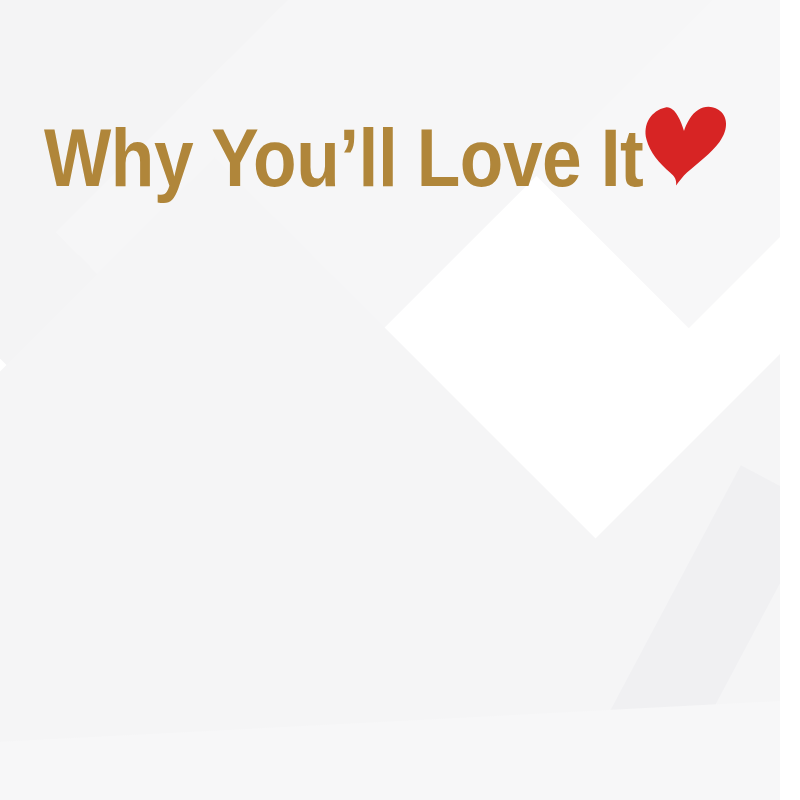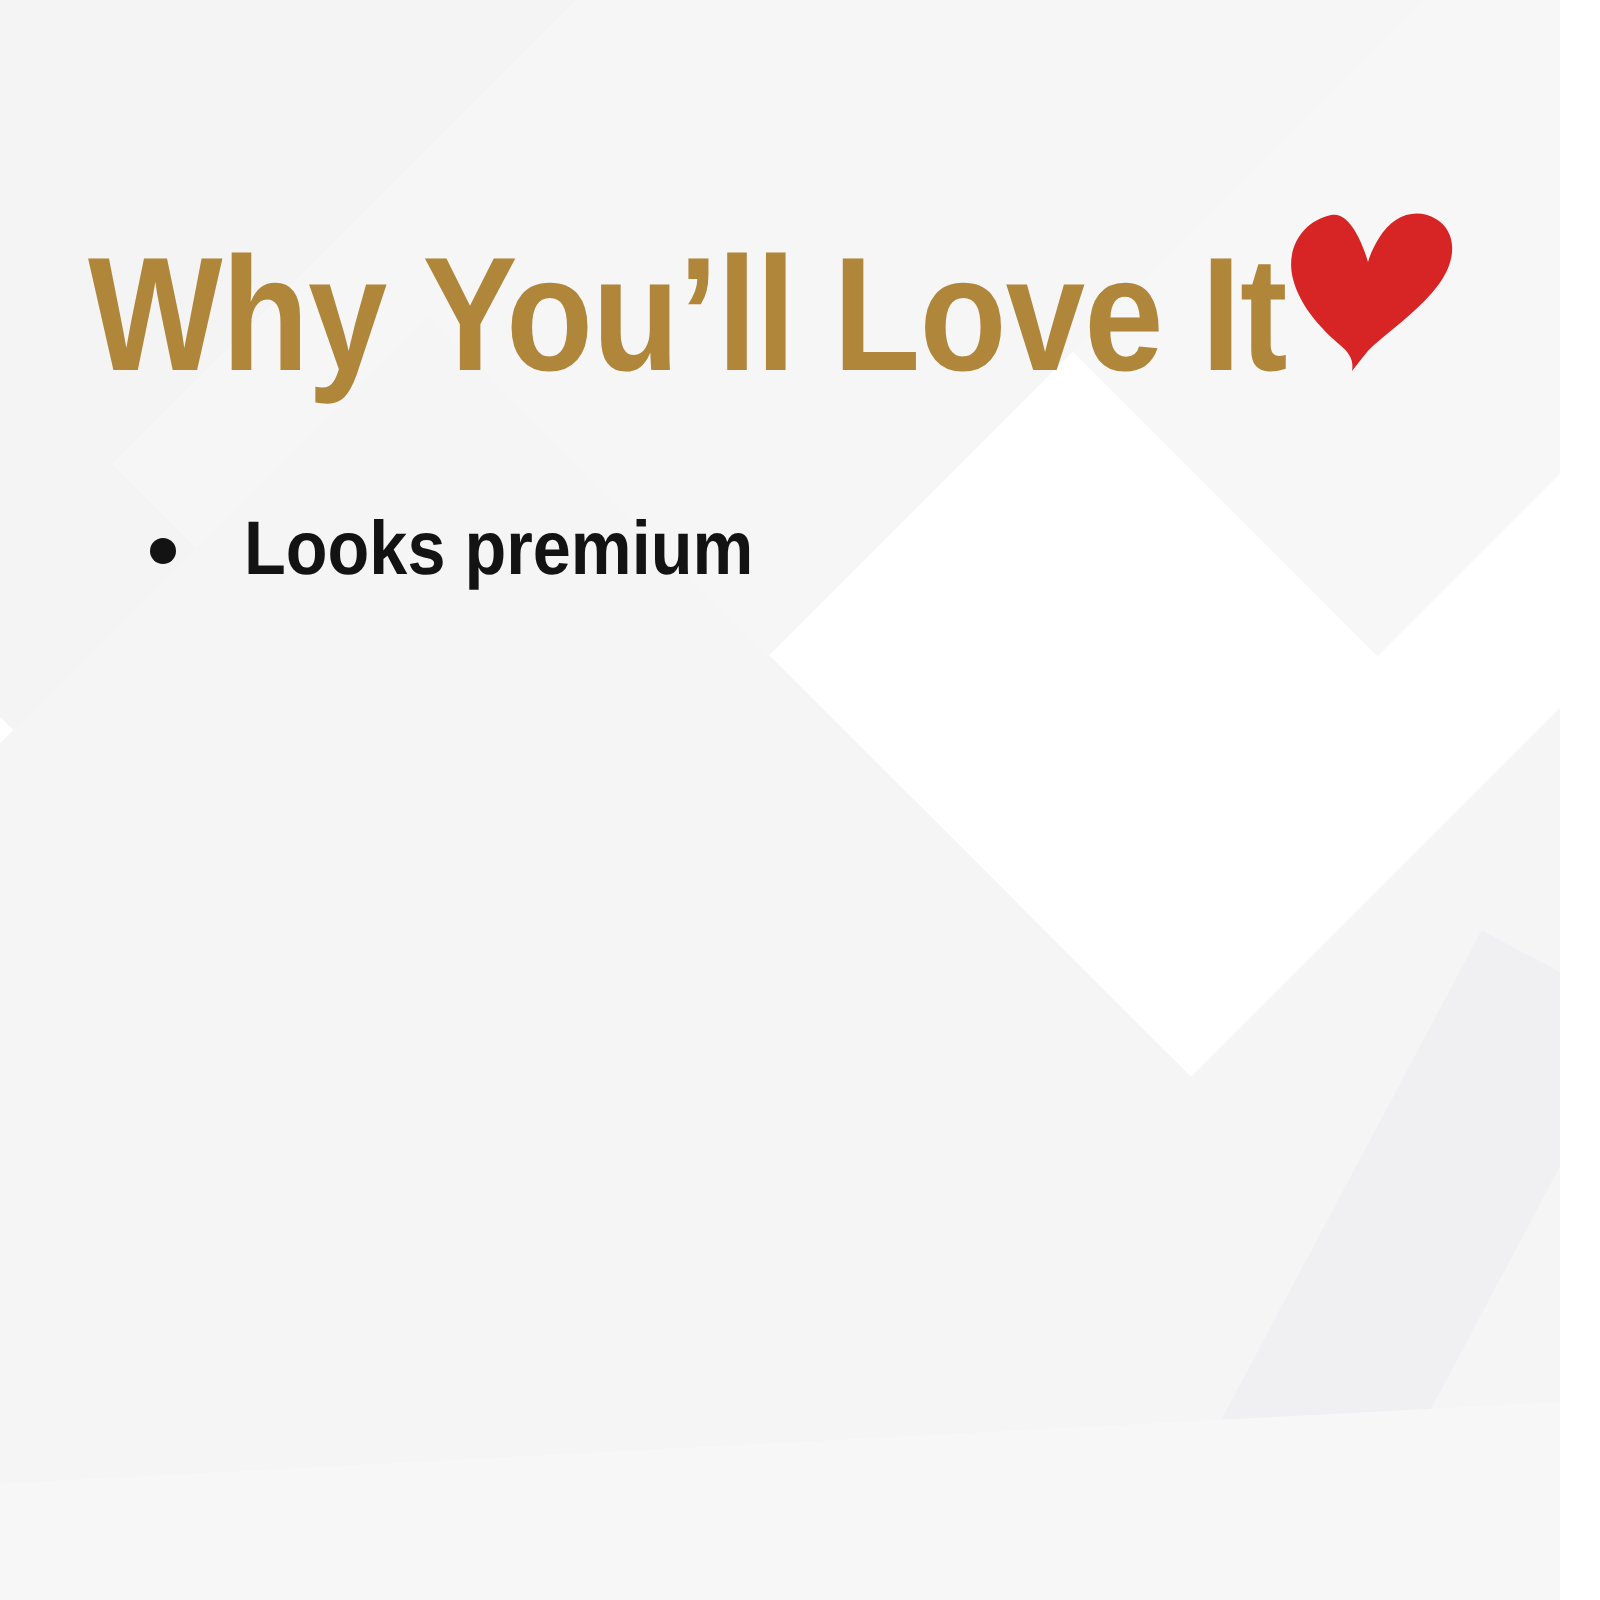--- a/index.html
+++ b/index.html
@@ -198,24 +198,20 @@
   </div>
 
   <div class="heart-wrap">
     <svg viewBox="0 0 92 96" xmlns="http://www.w3.org/2000/svg" aria-hidden="true">
       <path d="M24.5 8.5 C10.5 11.5 1.5 25 5.5 40.5 C8.8 53.3 18.5 64.5 29.0 73.5 C33.5 77.3 36.0 81.0 35.0 86.5 C39.0 81.5 42.0 77.0 46.0 73.5 C57.0 64.0 70.5 54.0 78.5 43.0 C88.0 30.0 87.0 16.5 77.0 10.5 C67.0 4.5 55.5 8.5 48.5 20.0 C45.5 25.0 44.0 28.5 43.0 32.0 C41.5 27.0 39.5 21.5 36.5 16.5 C33.5 11.5 29.5 7.5 24.5 8.5 Z" fill="#d72424"></path>
     </svg>
   </div>
 
   <ul class="bullets">
 
-    <li class="bullet-item">
-      <span class="bullet-dot"></span>
-      <span class="bullet-text indented">Looks premium</span>
-    </li>
 
 
 
 
 
   </ul>
 
 </div>
 
 </body></html>

